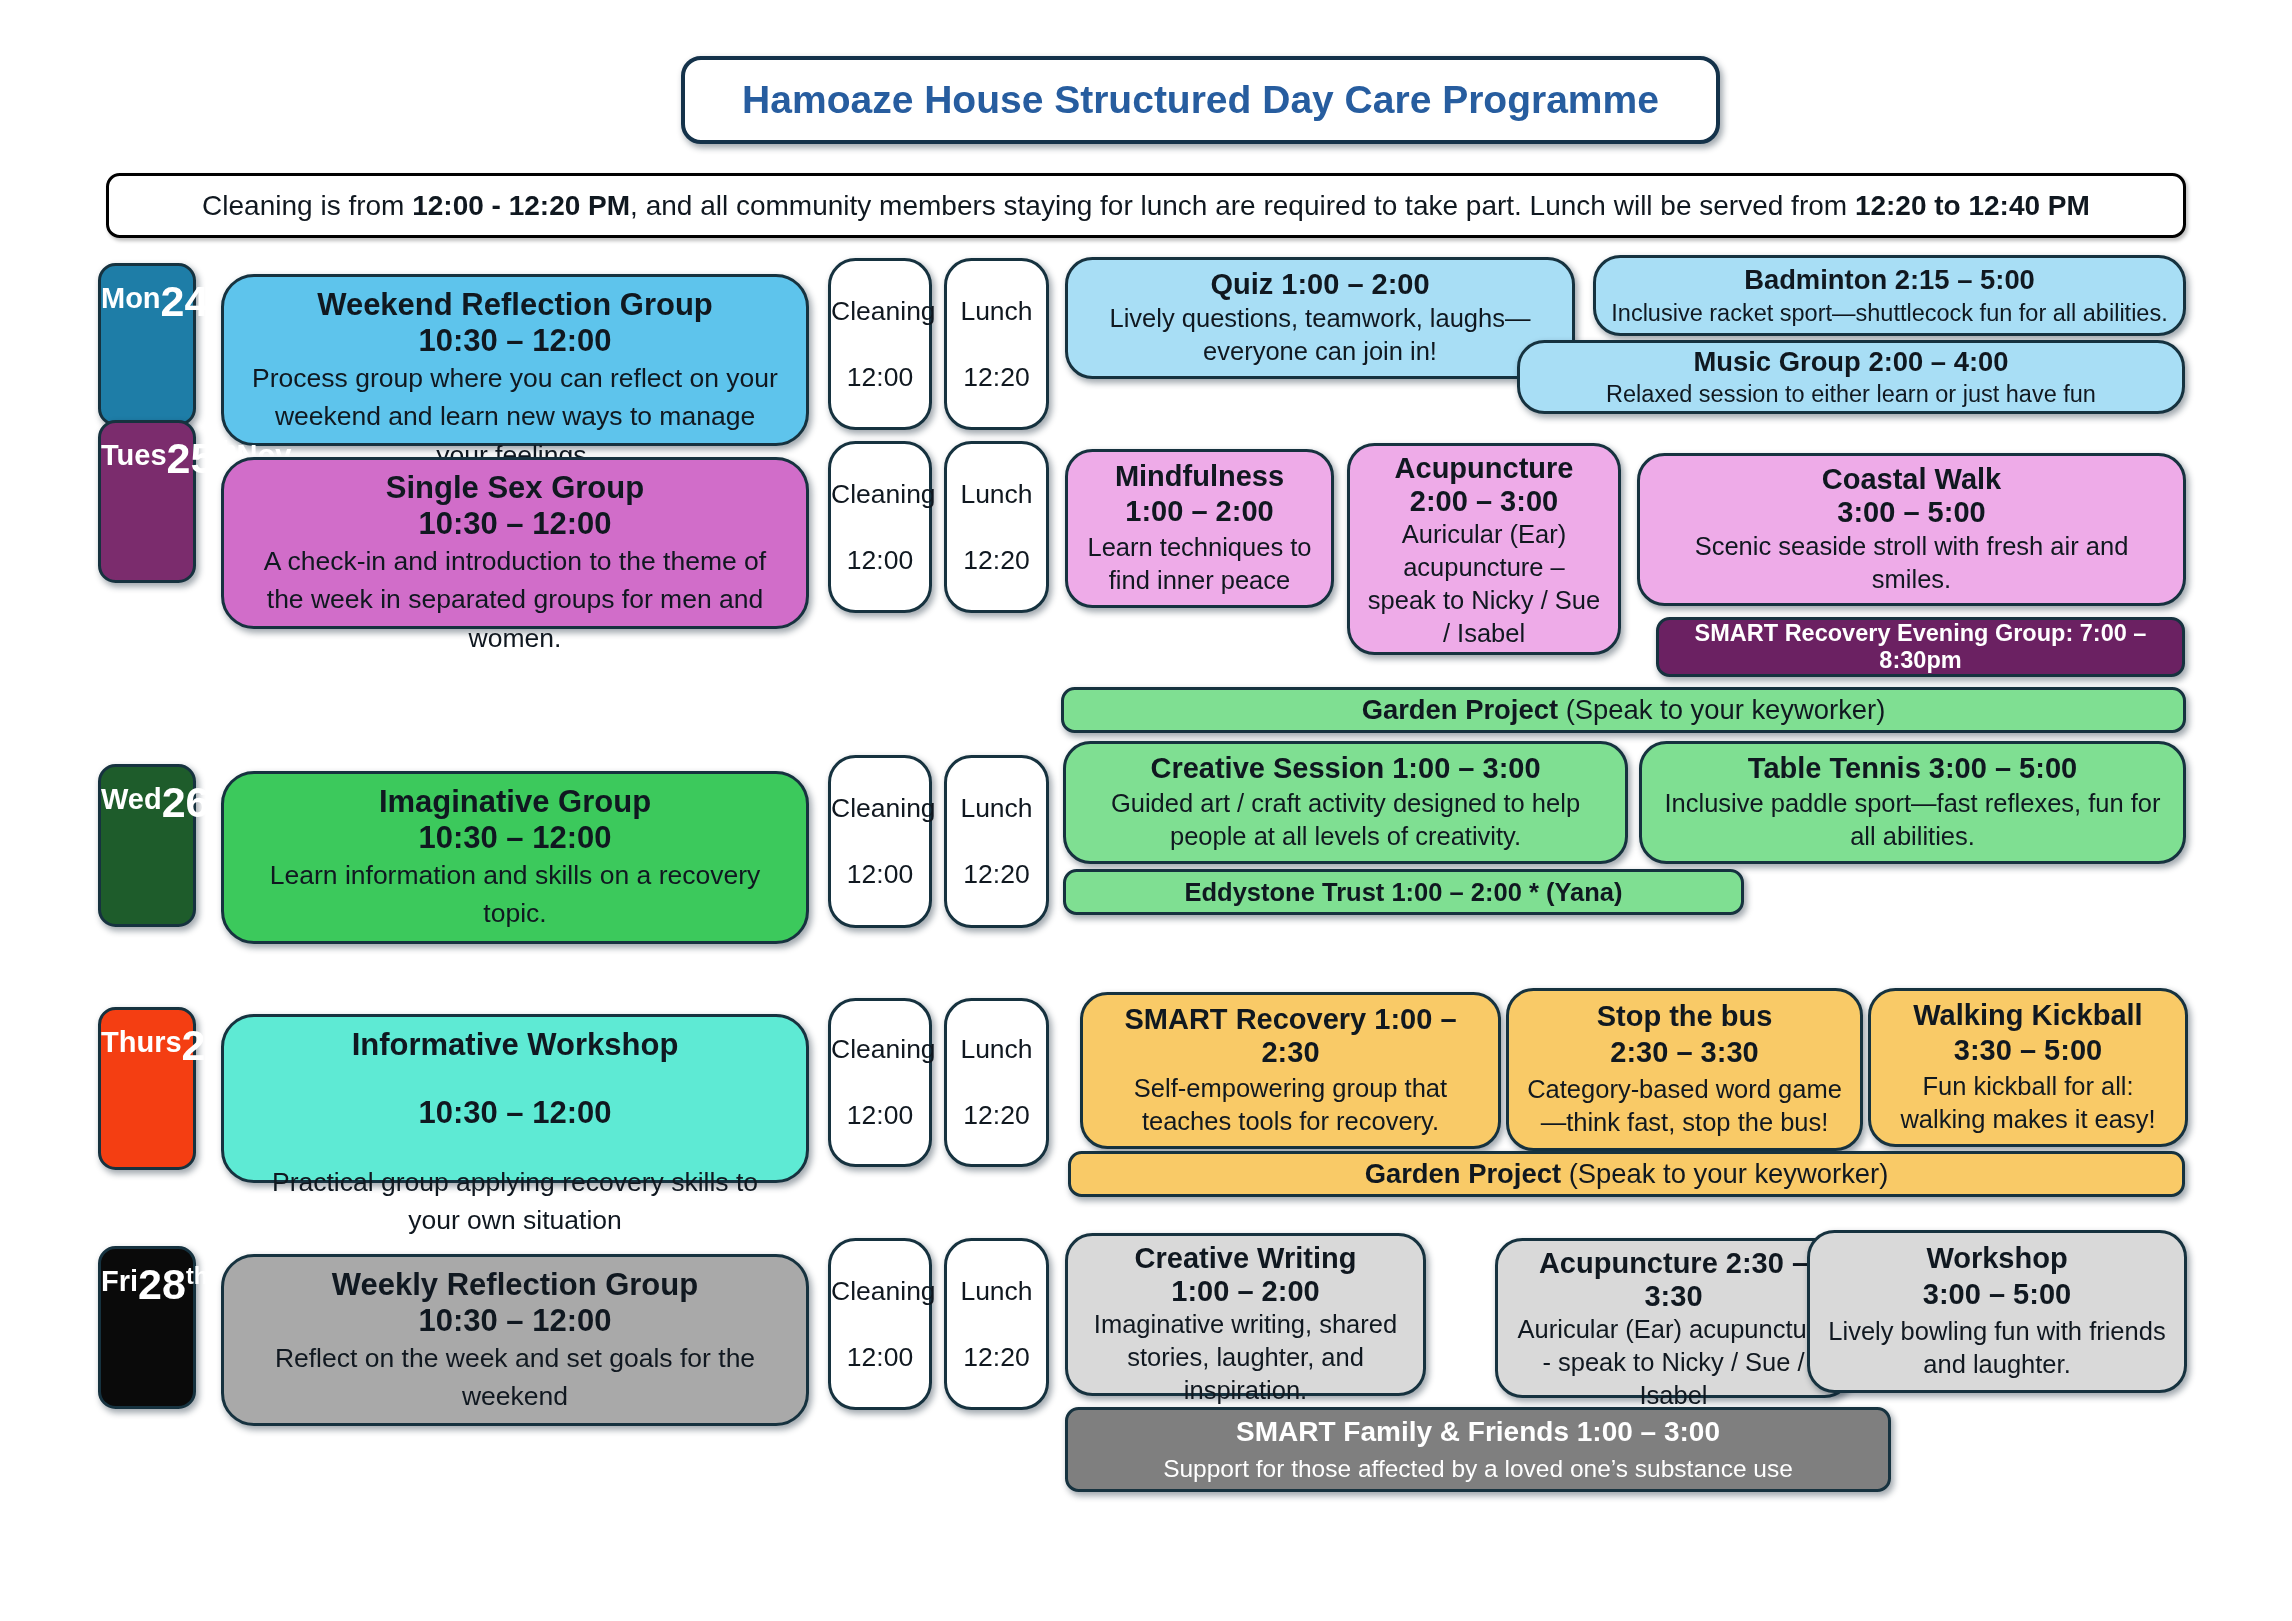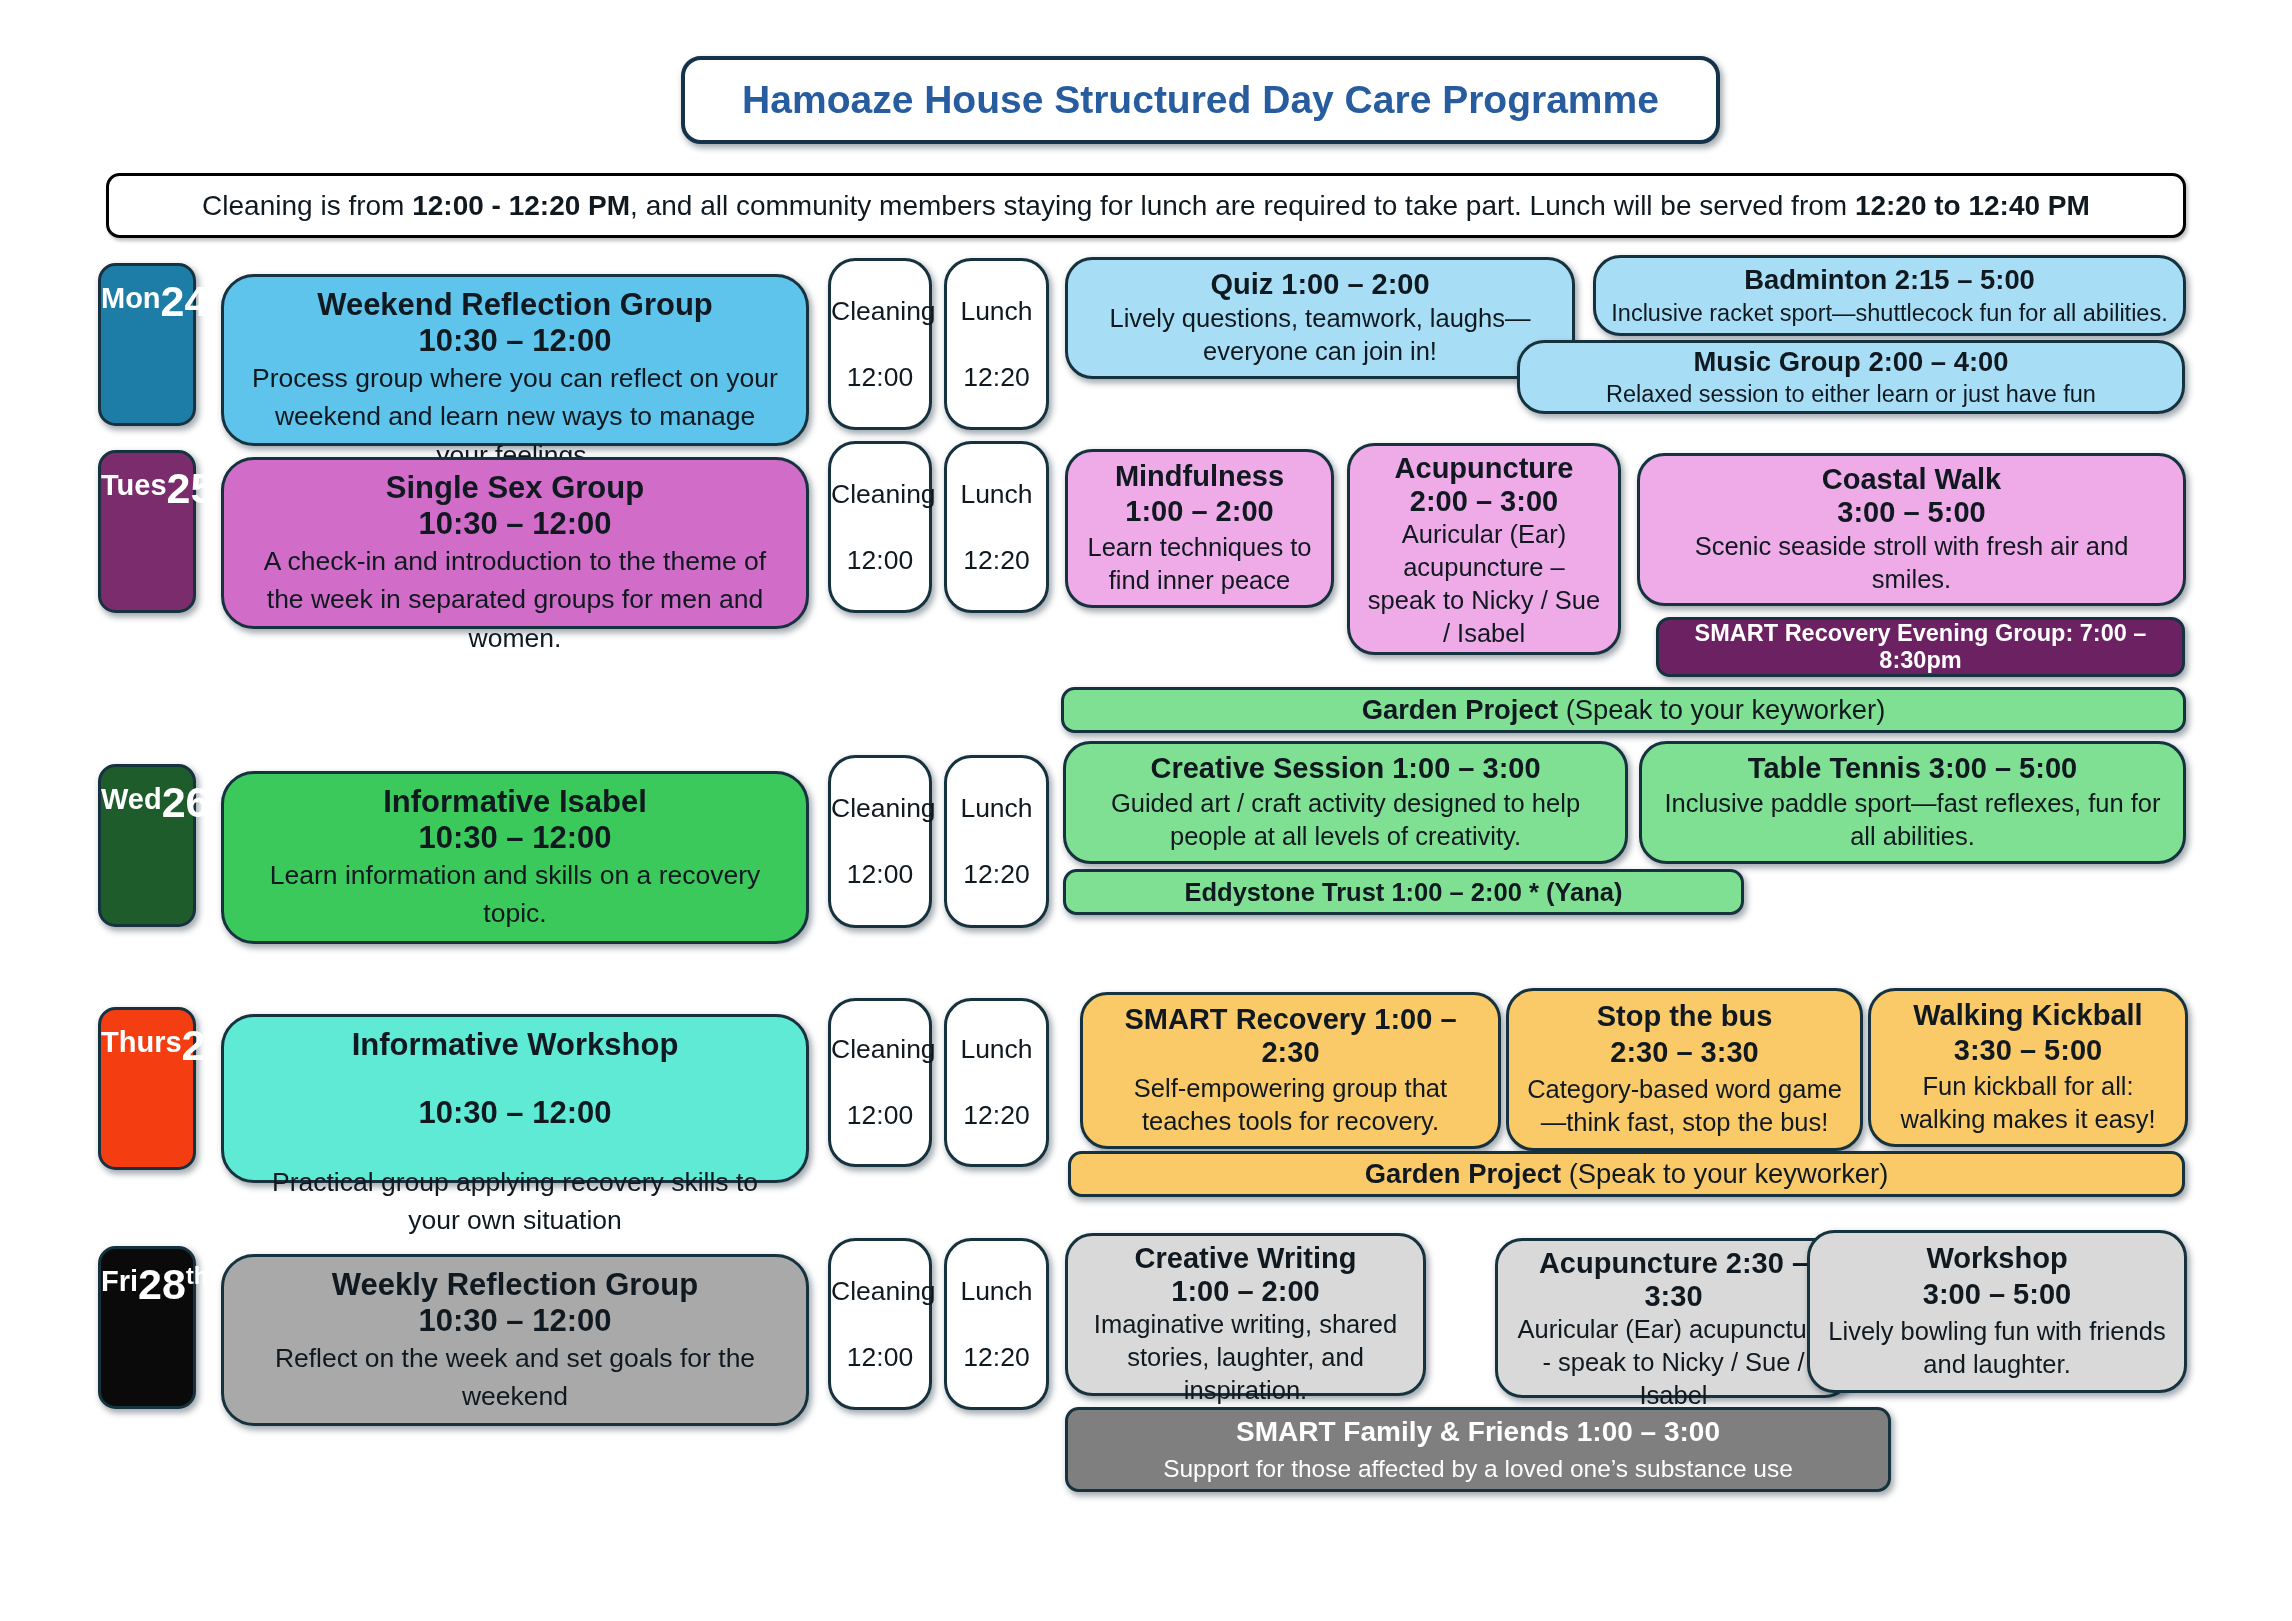--- a/index.html
+++ b/index.html
@@ -108,21 +108,21 @@
   </div>
   <div class="box block mon-after slim" style="left:1593px;top:255px;width:593px;height:81px">
     <div class="b-title sm">Badminton 2:15 – 5:00</div>
     <div class="b-desc xs">Inclusive racket sport—shuttlecock fun for all abilities.</div>
   </div>
   <div class="box block mon-after slim" style="left:1517px;top:340px;width:668px;height:74px">
     <div class="b-title sm">Music Group 2:00 – 4:00</div>
     <div class="b-desc xs">Relaxed session to either learn or just have fun</div>
   </div>
 
-  <div class="box day-label tue-label" style="left:98px;top:450px;width:98px;height:163px">
+  <div class="box day-label tue-label" style="left:98px;top:420px;width:98px;height:163px">
     <div class="d-day">Tues</div>
     <div class="d-date"><span>25</span><sup>th</sup></div>
     <div class="d-month">Nov</div>
   </div>
   <div class="box main-block tue-main" style="top:441px;height:172px">
     <div class="b-title">Single Sex Group</div>
     <div class="b-time">10:30 – 12:00</div>
     <div class="b-desc">A check-in and introduction to the theme of the week in separated groups for men and women.</div>
   </div>
   <div class="box mini cleaning" style="top:441px;height:172px">
@@ -154,21 +154,21 @@
 
   <div class="box bar wed-after" style="left:1061px;top:687px;width:1125px;height:46px">
     <div><b>Garden Project</b><span> (Speak to your keyworker)</span></div>
   </div>
   <div class="box day-label wed-label" style="left:98px;top:764px;width:98px;height:163px">
     <div class="d-day">Wed</div>
     <div class="d-date"><span>26</span><sup>th</sup></div>
     <div class="d-month">Nov</div>
   </div>
   <div class="box main-block wed-main" style="top:755px;height:173px">
-    <div class="b-title">Informative Isabel</div>
+    <div class="b-title">Imaginative Group</div>
     <div class="b-time">10:30 – 12:00</div>
     <div class="b-desc">Learn information and skills on a recovery topic.</div>
   </div>
   <div class="box mini cleaning" style="top:755px;height:173px">
     <div>Cleaning</div>
     <div>12:00</div>
   </div>
   <div class="box mini lunch" style="top:755px;height:173px">
     <div>Lunch</div>
     <div>12:20</div>

